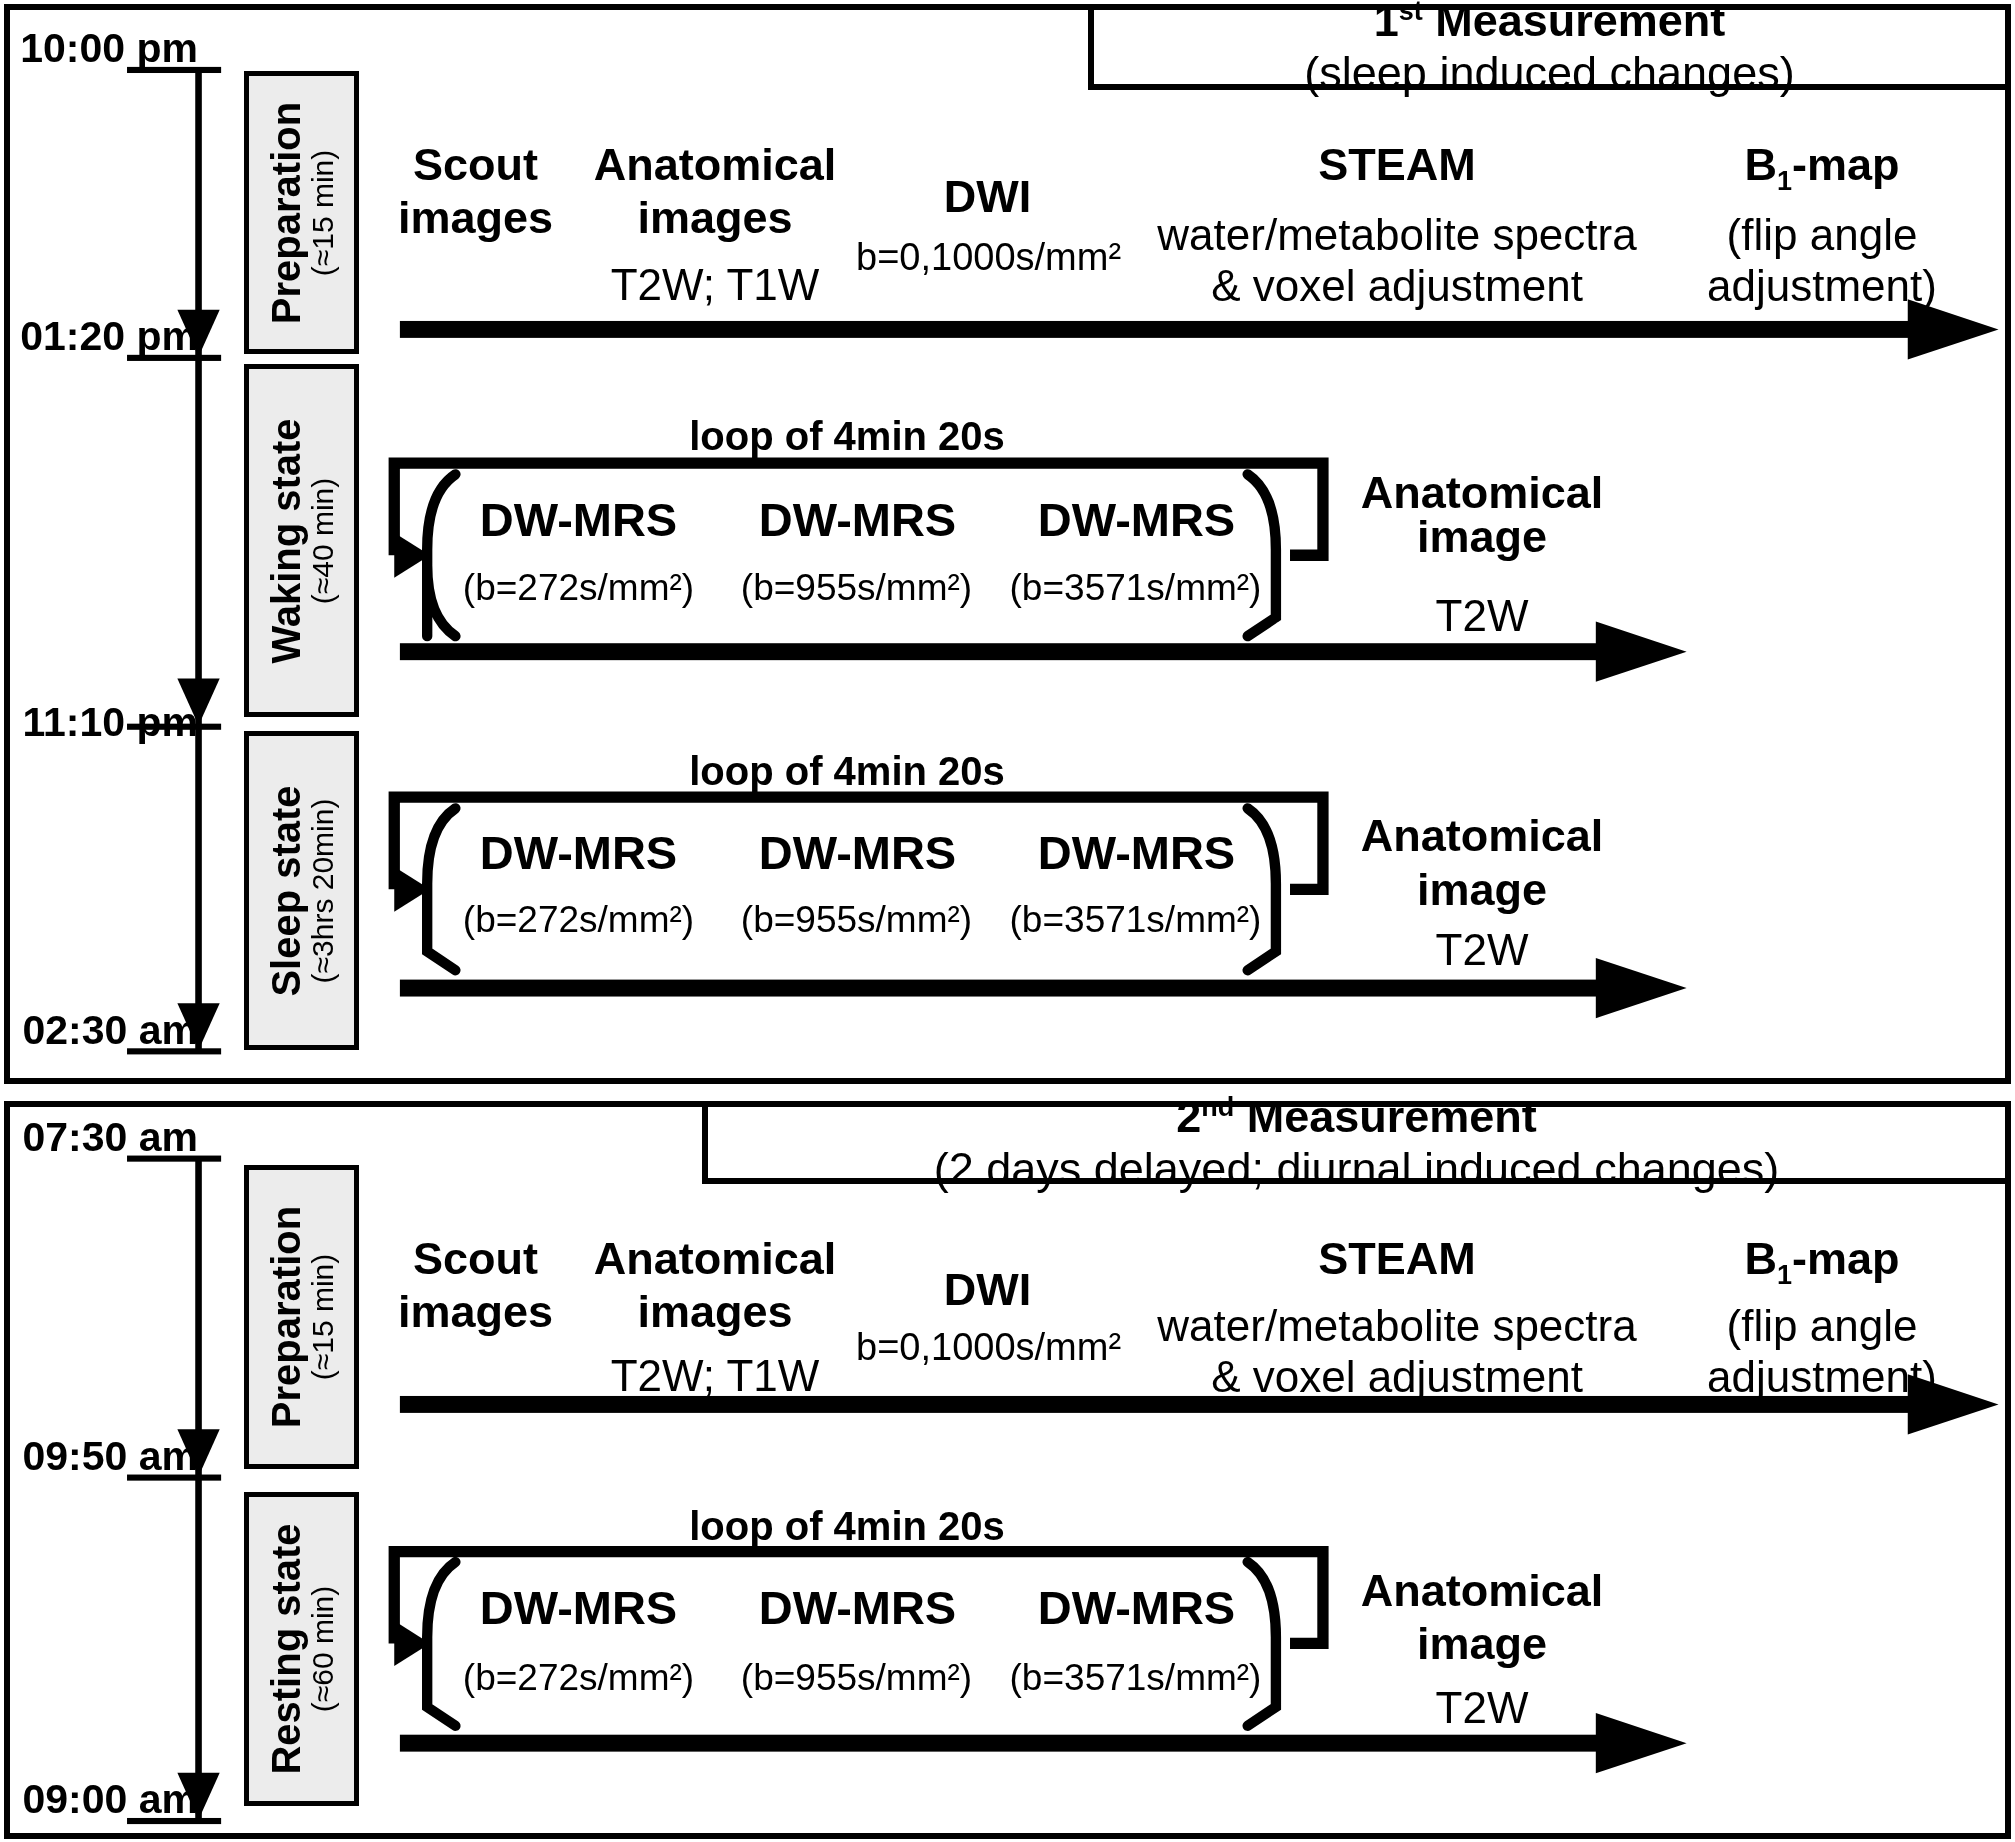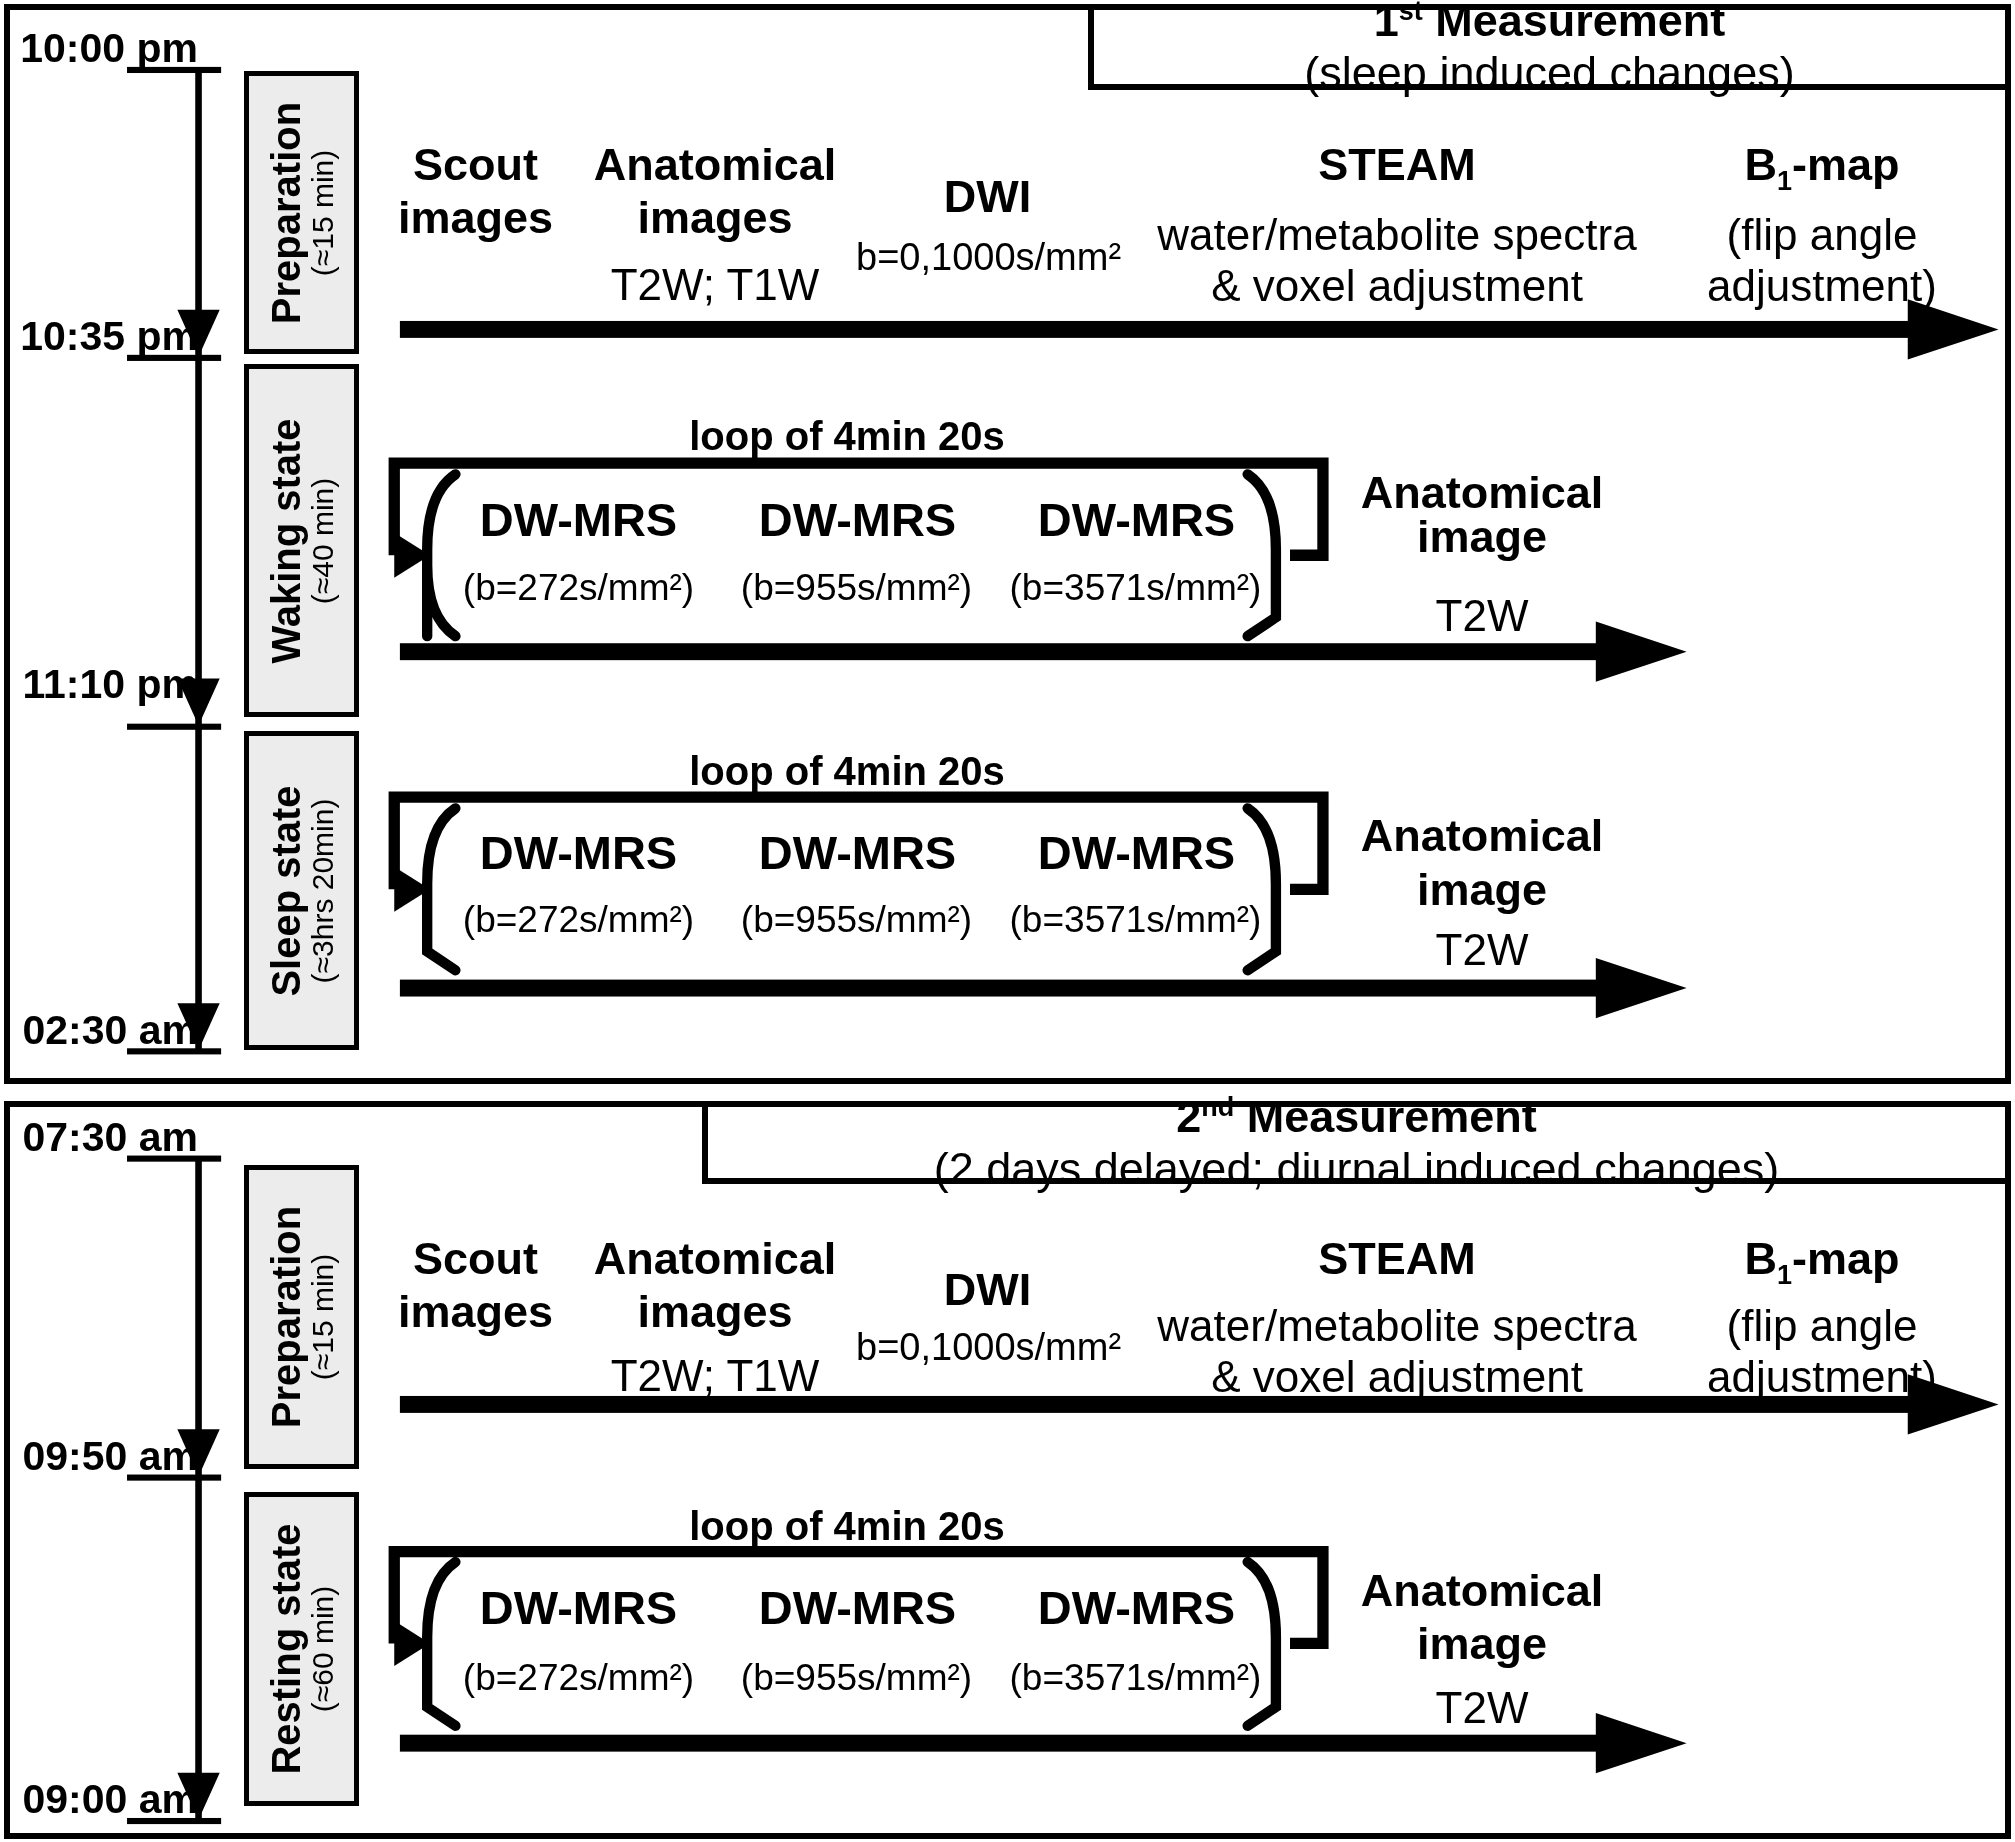--- a/index.html
+++ b/index.html
@@ -94,22 +94,22 @@
   <div class="titlebox f96" style="left:1088px;top:3.8px;width:923px;height:86px;">
     <span class="b"><span>1</span><sup>st</sup><span> Measurement</span></span>
       <span> (sleep induced changes)</span>
   </div>
   <div class="titlebox f96" style="left:702px;top:1101px;width:1309px;height:83px;">
     <span class="b"><span>2</span><sup>nd</sup><span> Measurement</span></span>
       <span> (2 days delayed; diurnal induced changes)</span>
   </div>
 
   <div class="t tl f88 b" style="left:19px;top:27px;width:179px;">10:00 pm</div>
-  <div class="t tl f88 b" style="left:19px;top:315px;width:179px;">10:35 pm</div>
-  <div class="t tl f88 b" style="left:19px;top:663px;width:179px;">11:10 pm</div>
+  <div class="t tl f88 b" style="left:19px;top:315px;width:179px;">01:20 pm</div>
+  <div class="t tl f88 b" style="left:19px;top:701px;width:179px;">11:10 pm</div>
   <div class="t tl f88 b" style="left:19px;top:1009px;width:179px;">02:30 am</div>
 
   <div class="t tl f88 b" style="left:19px;top:1116px;width:179px;">07:30 am</div>
   <div class="t tl f88 b" style="left:19px;top:1435px;width:179px;">09:50 am</div>
   <div class="t tl f88 b" style="left:19px;top:1778px;width:179px;">09:00 am</div>
 
   <div class="phase" style="left:244px;top:71px;width:115px;height:283px;">
     <div class="rot">
       <span class="f86 b">Preparation</span>
       <span class="f64">(≈15 min)</span>

